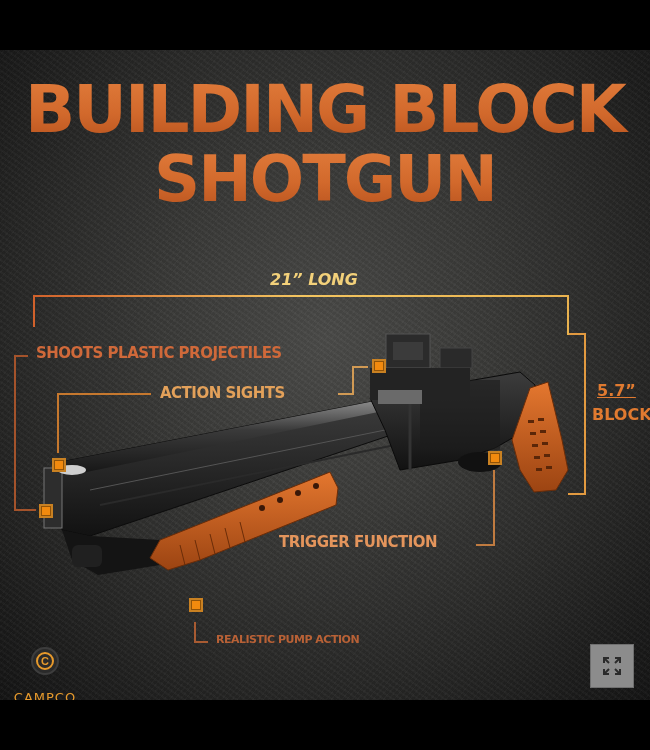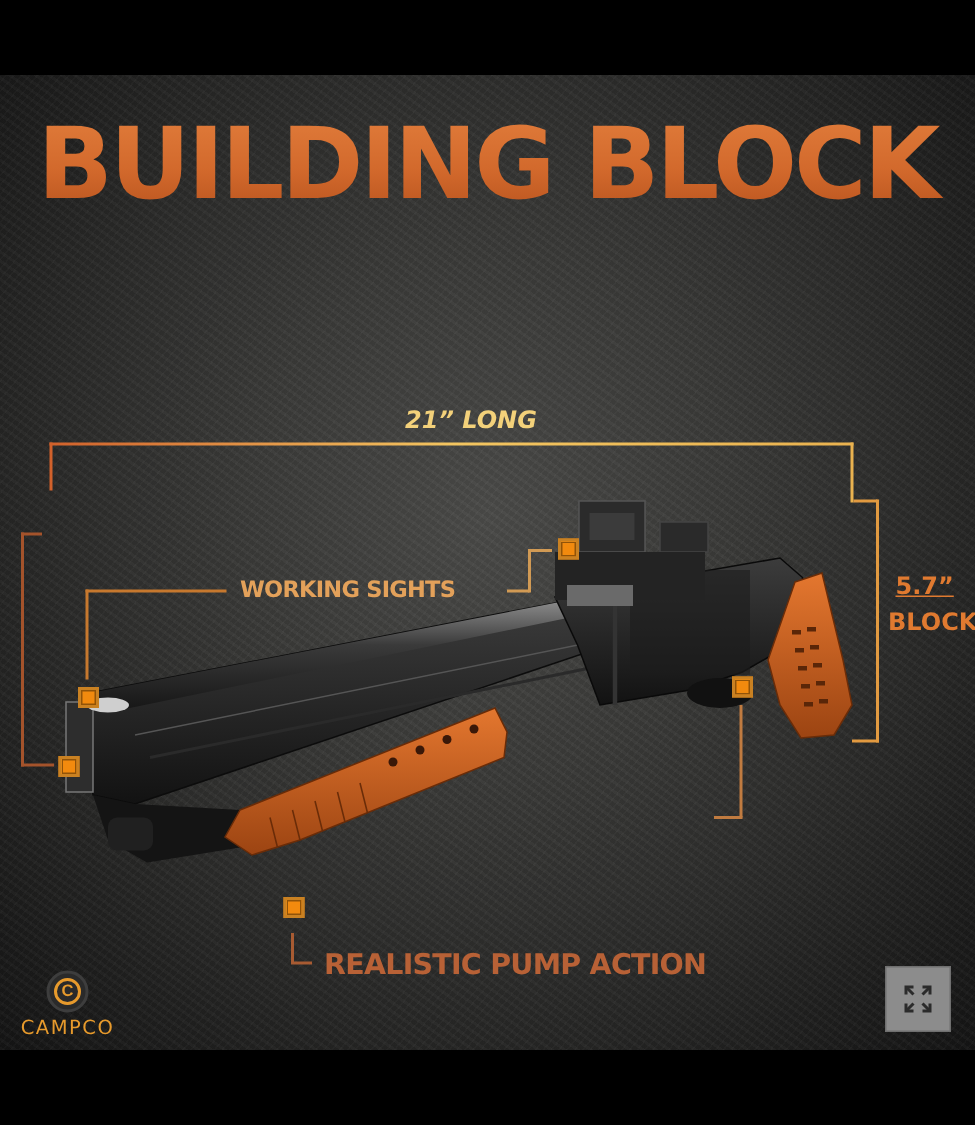--- a/index.html
+++ b/index.html
@@ -37,35 +37,36 @@
   }
   .brand { position:absolute; left:6px; top:597px; width:78px; text-align:center; }
   .brand-circle {
     width:24px; height:24px; margin:0 auto; border-radius:50%;
     border:2px solid #3d3d3d; background:#2a2a2a; position:relative;
   }
   .brand-circle span {
     position:absolute; inset:3px; border-radius:50%; border:2px solid #e79a2c;
     color:#e79a2c; font-weight:bold; font-size:11px; text-align:center; line-height:14px;
   }
-  .brand-name { color:#e79a2c; font-size:13px; letter-spacing:1px; margin-top:3px; font-family:"DejaVu Sans", sans-serif; }
+  .brand-name { color:#e79a2c; font-size:13px; letter-spacing:1px; margin-top:15px; font-family:"DejaVu Sans", sans-serif; }
   .expand-btn {
     position:absolute; left:590px; top:644px; width:42px; height:42px;
     background:#8c8c8c; border:1px solid #6f6f6f; display:flex; align-items:center; justify-content:center;
     color:#2b2b2b; font-size:13px; line-height:12px; cursor:pointer;
   }
   .gun { position:absolute; left:0; top:0; }
 </style>
 </head>
 <body>
 
 <div class="poster">
   <div class="grain"></div>
 
   <div class="title l1">BUILDING BLOCK</div>
+  <div class="title l2">SHOTGUN</div>
 
   <svg class="gun" width="650" height="650" viewBox="0 50 650 650">
     <defs>
       <linearGradient id="barrelTop" x1="0" y1="0" x2="0" y2="1">
         <stop offset="0" stop-color="#8d8d8d"></stop>
         <stop offset="0.4" stop-color="#3a3a3a"></stop>
         <stop offset="1" stop-color="#151515"></stop>
       </linearGradient>
       <linearGradient id="body" x1="0" y1="0" x2="0" y2="1">
         <stop offset="0" stop-color="#3c3c3c"></stop>
@@ -134,42 +135,44 @@
   <div class="line" style="left:33px; top:245px; width:2px; height:32px; background:#d1612b;"></div>
   <div class="line" style="left:567px; top:245px; width:2px; height:40px; background:#e9b24f;"></div>
   <div class="label" style="left:270px; top:222px; font-size:16px; color:#f3d17a;font-style:italic;">21” LONG</div>
 
   <div class="line" style="left:569px; top:283px; width:16px; height:2px; background:#e29a40;"></div>
   <div class="line" style="left:584px; top:283px; width:2px; height:162px; background:#e29a40;"></div>
   <div class="line" style="left:568px; top:443px; width:18px; height:2px; background:#e29a40;"></div>
   <div class="label" style="left:597px; top:333px; font-size:16px; color:#e07a30;text-decoration:underline;">5.7”</div>
   <div class="label" style="left:592px; top:357px; font-size:16px; color:#e07a30;">BLOCK</div>
 
+  <div class="label" style="left:36px; top:296px; font-size:15px; color:#d0693a; letter-spacing:-0.5px;">SHOOTS PLASTIC PROJECTILES</div>
   <div class="line" style="left:14px; top:305px; width:14px; height:2px; background:#a4532b;"></div>
   <div class="line" style="left:14px; top:305px; width:2px; height:156px; background:#a4532b;"></div>
   <div class="line" style="left:14px; top:459px; width:22px; height:2px; background:#a4532b;"></div>
   <div class="marker" style="left:39px; top:454px;"></div>
 
-  <div class="label" style="left:160px; top:336px; font-size:15px; color:#e3a15a; letter-spacing:-0.5px;">WORKING SIGHTS</div>
+  <div class="label" style="left:160px; top:336px; font-size:15px; color:#e3a15a; letter-spacing:-0.5px;">ACTION SIGHTS</div>
   <div class="line" style="left:57px; top:343px; width:94px; height:2px; background:#c6782e;"></div>
   <div class="line" style="left:57px; top:343px; width:2px; height:60px; background:#c6782e;"></div>
   <div class="marker" style="left:52px; top:408px;"></div>
   <div class="line" style="left:338px; top:343px; width:15px; height:2px; background:#d19a54;"></div>
   <div class="line" style="left:352px; top:316px; width:2px; height:29px; background:#d19a54;"></div>
   <div class="line" style="left:352px; top:316px; width:16px; height:2px; background:#d19a54;"></div>
   <div class="marker" style="left:372px; top:309px;"></div>
 
+  <div class="label" style="left:279px; top:485px; font-size:15px; color:#e4955c; letter-spacing:-0.5px;">TRIGGER FUNCTION</div>
   <div class="marker" style="left:488px; top:401px;"></div>
   <div class="line" style="left:493px; top:420px; width:2px; height:75px; background:#c07b40;"></div>
   <div class="line" style="left:476px; top:494px; width:19px; height:2px; background:#c07b40;"></div>
 
   <div class="marker" style="left:189px; top:548px;"></div>
   <div class="line" style="left:194px; top:572px; width:2px; height:20px; background:#a85b32;"></div>
   <div class="line" style="left:194px; top:591px; width:14px; height:2px; background:#a85b32;"></div>
-  <div class="label" style="left:216px; top:584px; font-size:19px; color:#b86136; letter-spacing:-0.5px;text-align:center;">REALISTIC PUMP ACTION</div>
+  <div class="label" style="left:216px; top:584px; font-size:11px; color:#b86136; letter-spacing:-0.5px;text-align:center;">REALISTIC PUMP ACTION</div>
 
   <div class="brand">
     <div class="brand-circle">
       <span>C</span>
     </div>
     <div class="brand-name">CAMPCO</div>
   </div>
 </div>
 
 <div class="expand-btn">

